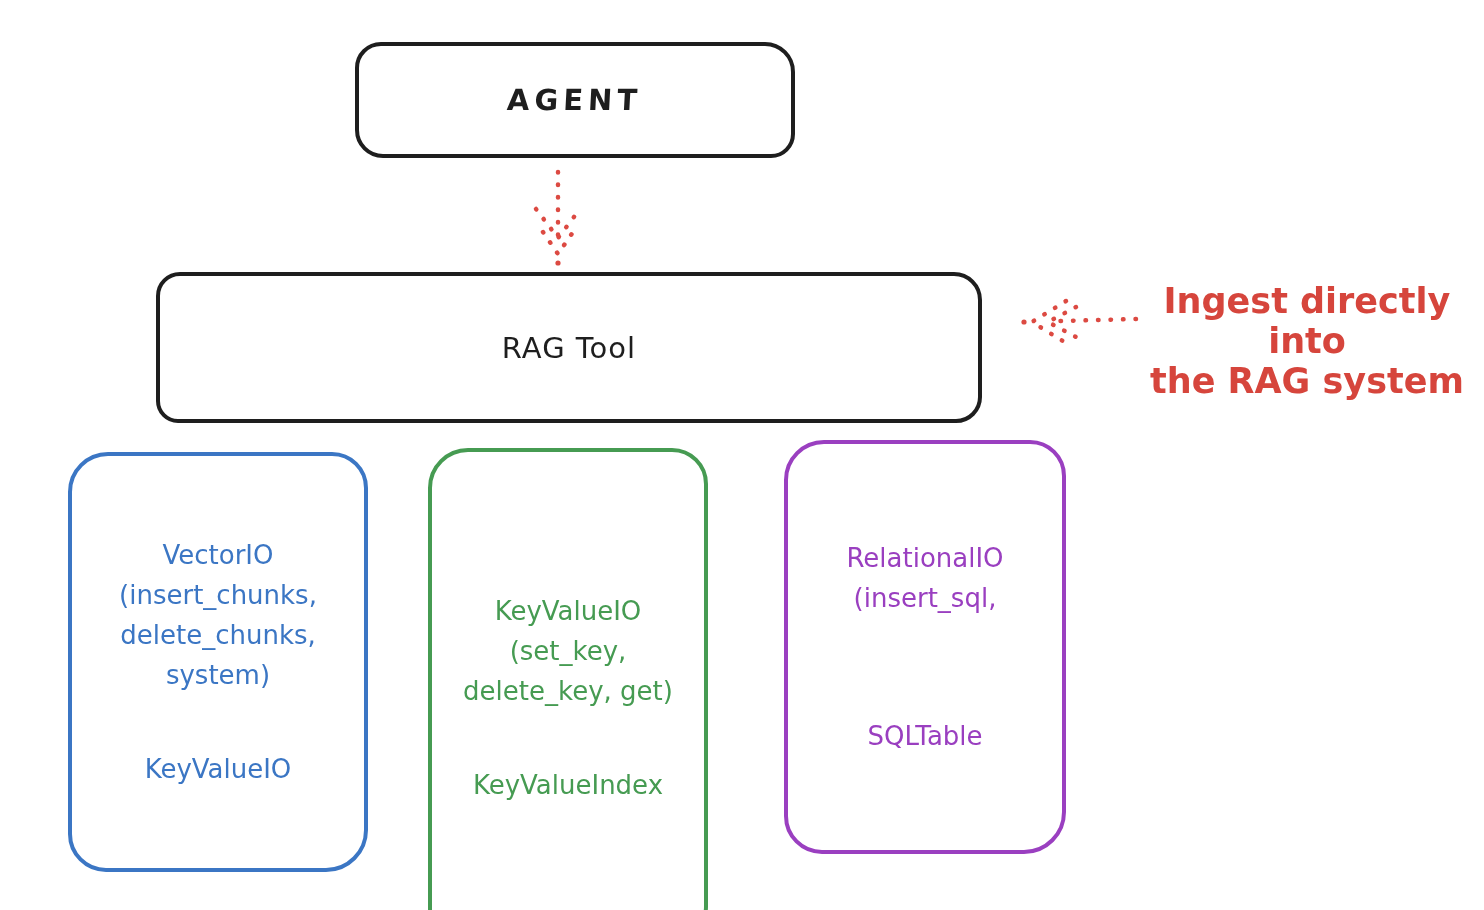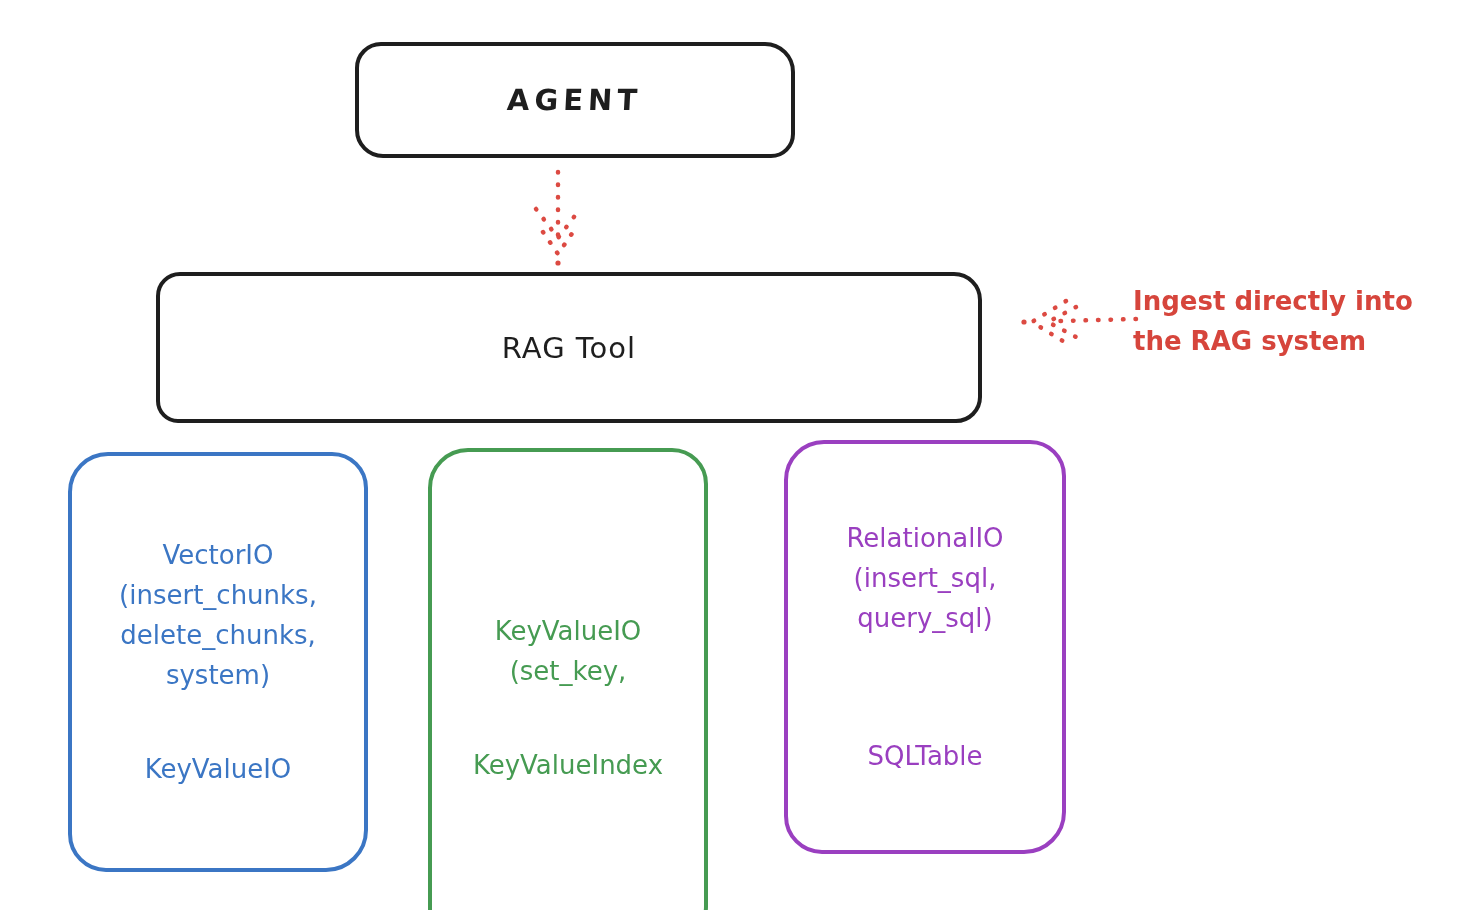--- a/index.html
+++ b/index.html
@@ -67,22 +67,23 @@
   .store-1 { left: 428px; top: 448px; width: 280px; height: 500px; }
   .store-2 { left: 784px; top: 440px; width: 282px; height: 414px; gap: 44px; }
   .store-index {
     margin-top: 54px;
   }
   
   .annotation {
     position: absolute;
     left: 1133px; top: 281px;
     width: 348px;
+    text-align: center;
     color: #d6453c;
-    font-size: 26px;
+    font-size: 35px;
     font-weight: bold;
     line-height: 40px;
   }
   
   .arrow-layer {
     position: absolute;
     left: 0; top: 0;
     width: 1484px;
     height: 910px;
     pointer-events: none;
@@ -140,26 +141,26 @@
       <div>delete_chunks,</div>
       <div>system)</div>
     </div>
     <div class="store-index">KeyValueIO</div>
   </div>
 
   <div class="store store-1" style="--store-color: #469b52;">
     <div class="store-lines">
       <div>KeyValueIO</div>
       <div>(set_key,</div>
+      <div>delete_key, get)</div>
     </div>
     <div class="store-index">KeyValueIndex</div>
   </div>
 
   <div class="store store-2" style="--store-color: #9a3fc0;">
     <div class="store-lines">
       <div>RelationalIO</div>
       <div>(insert_sql,</div>
-      <div>query_sql)</div>
     </div>
     <div class="store-index">SQLTable</div>
   </div>
 
 </div>
 
 </body></html>

